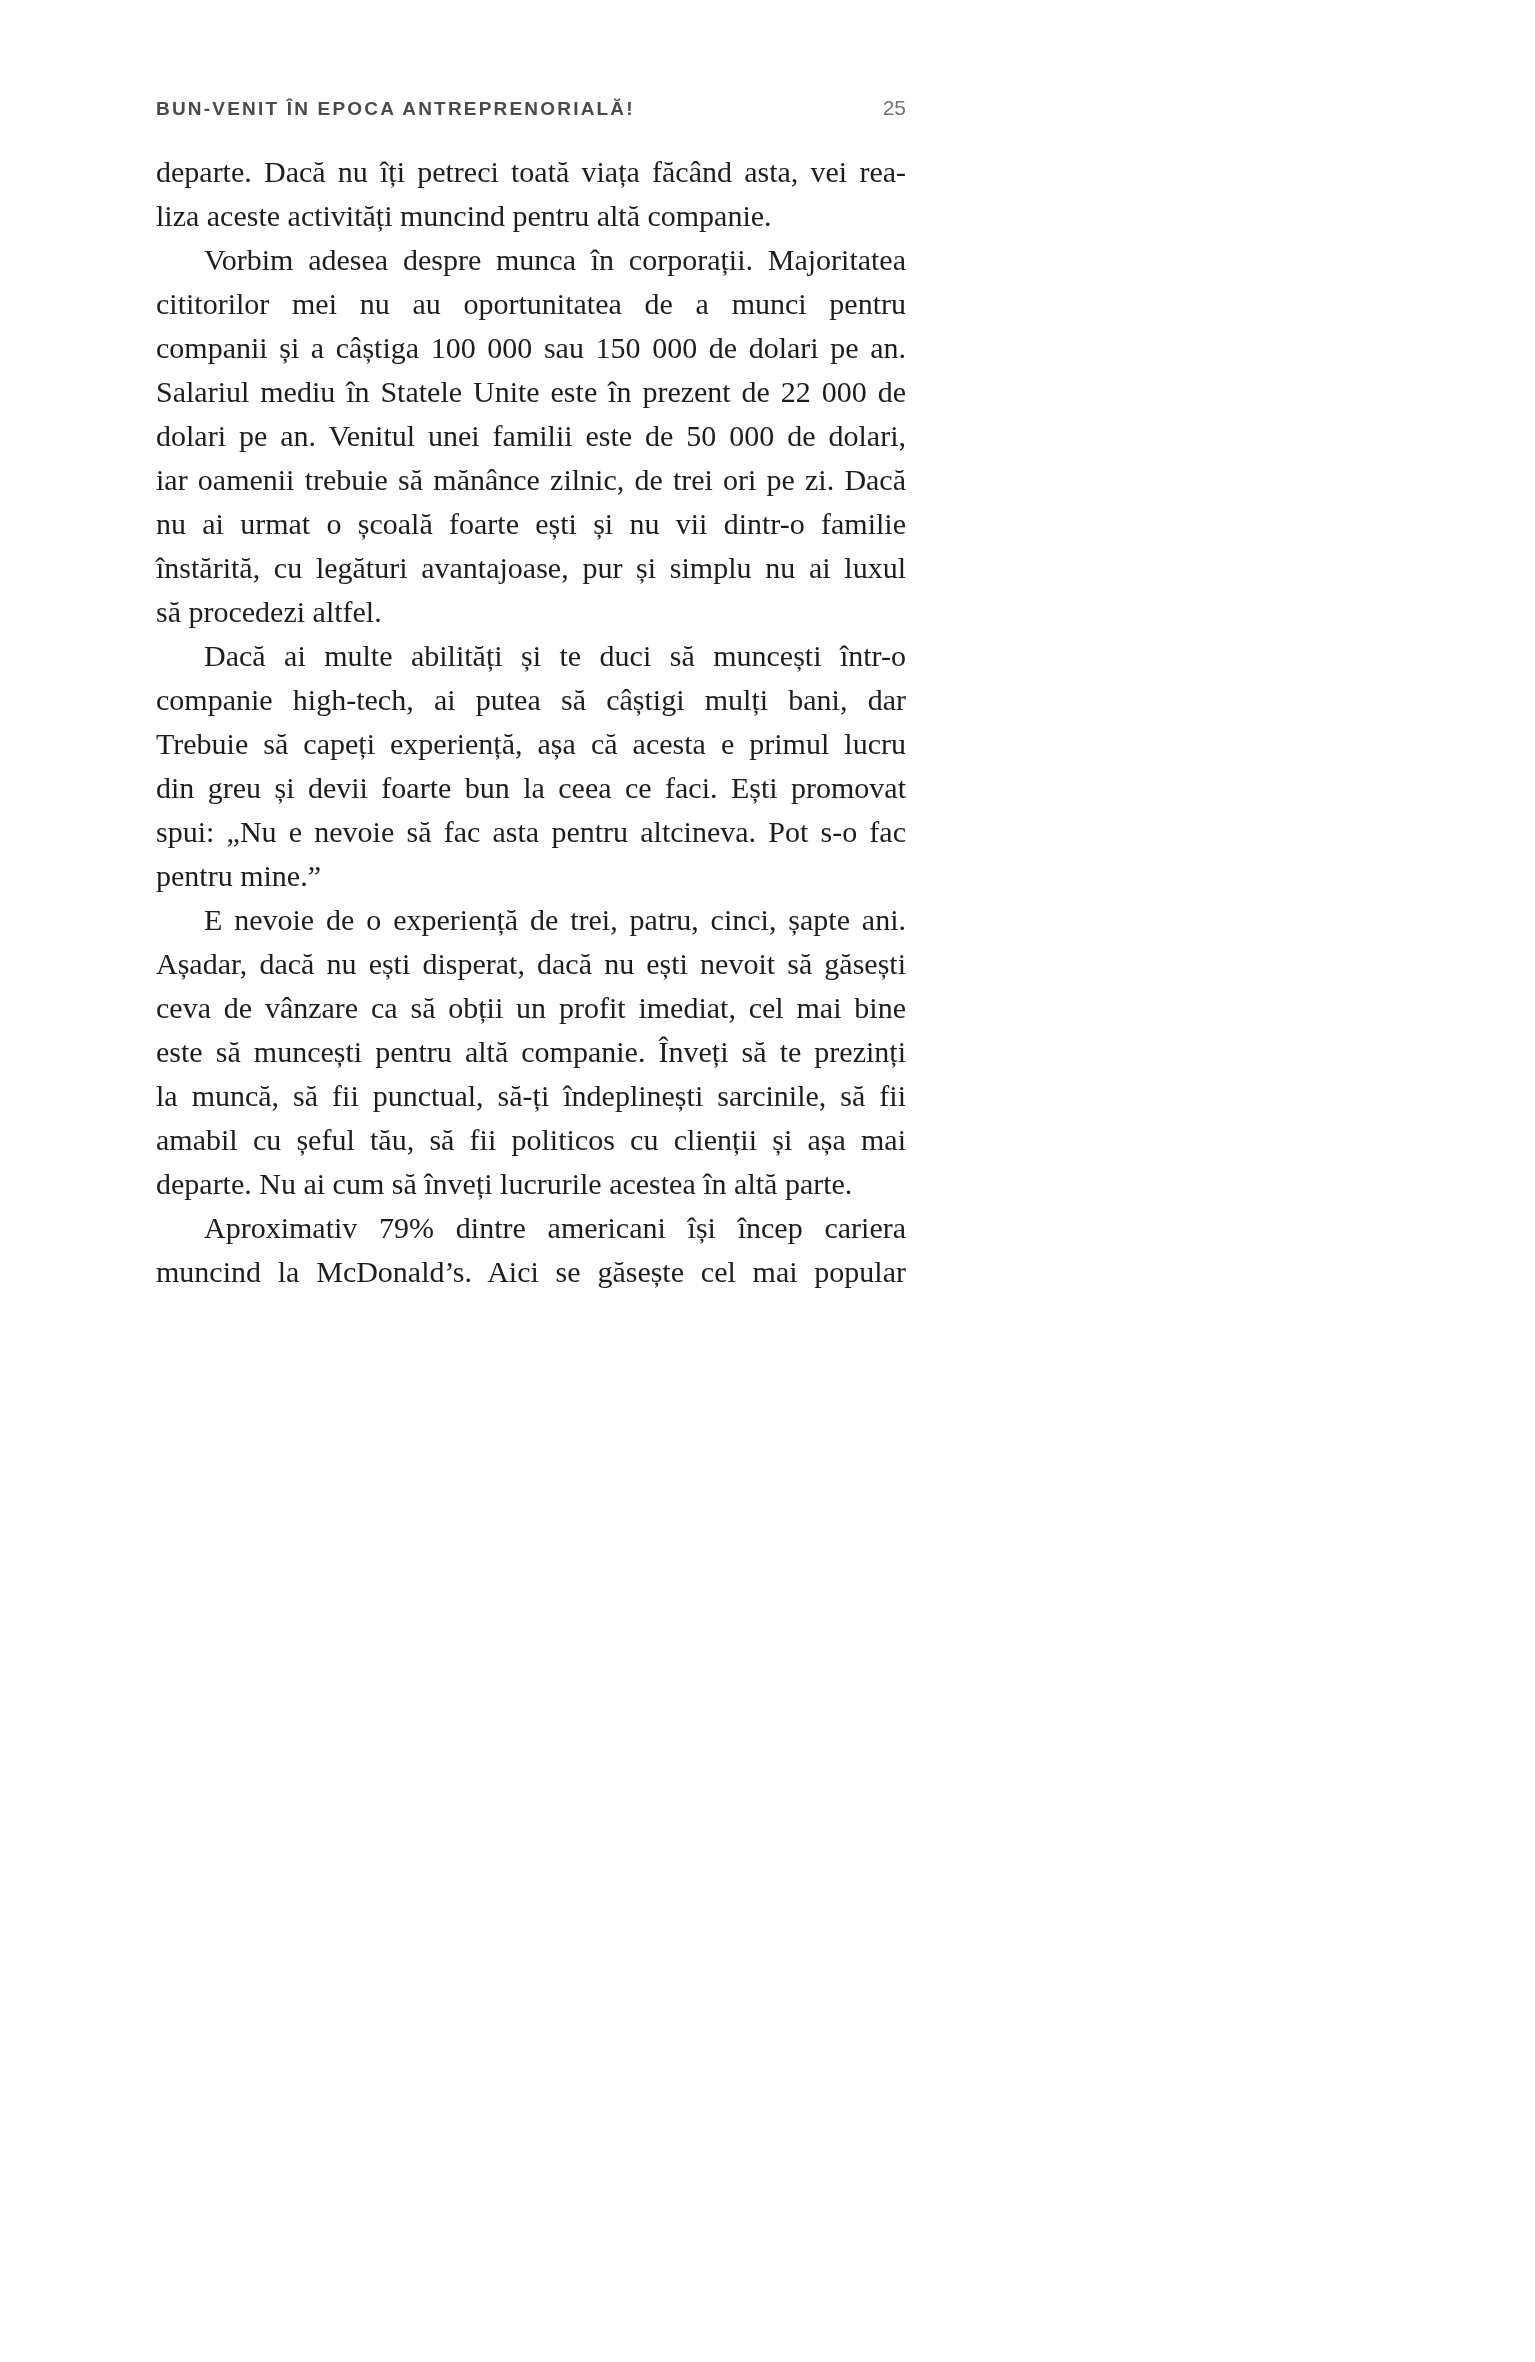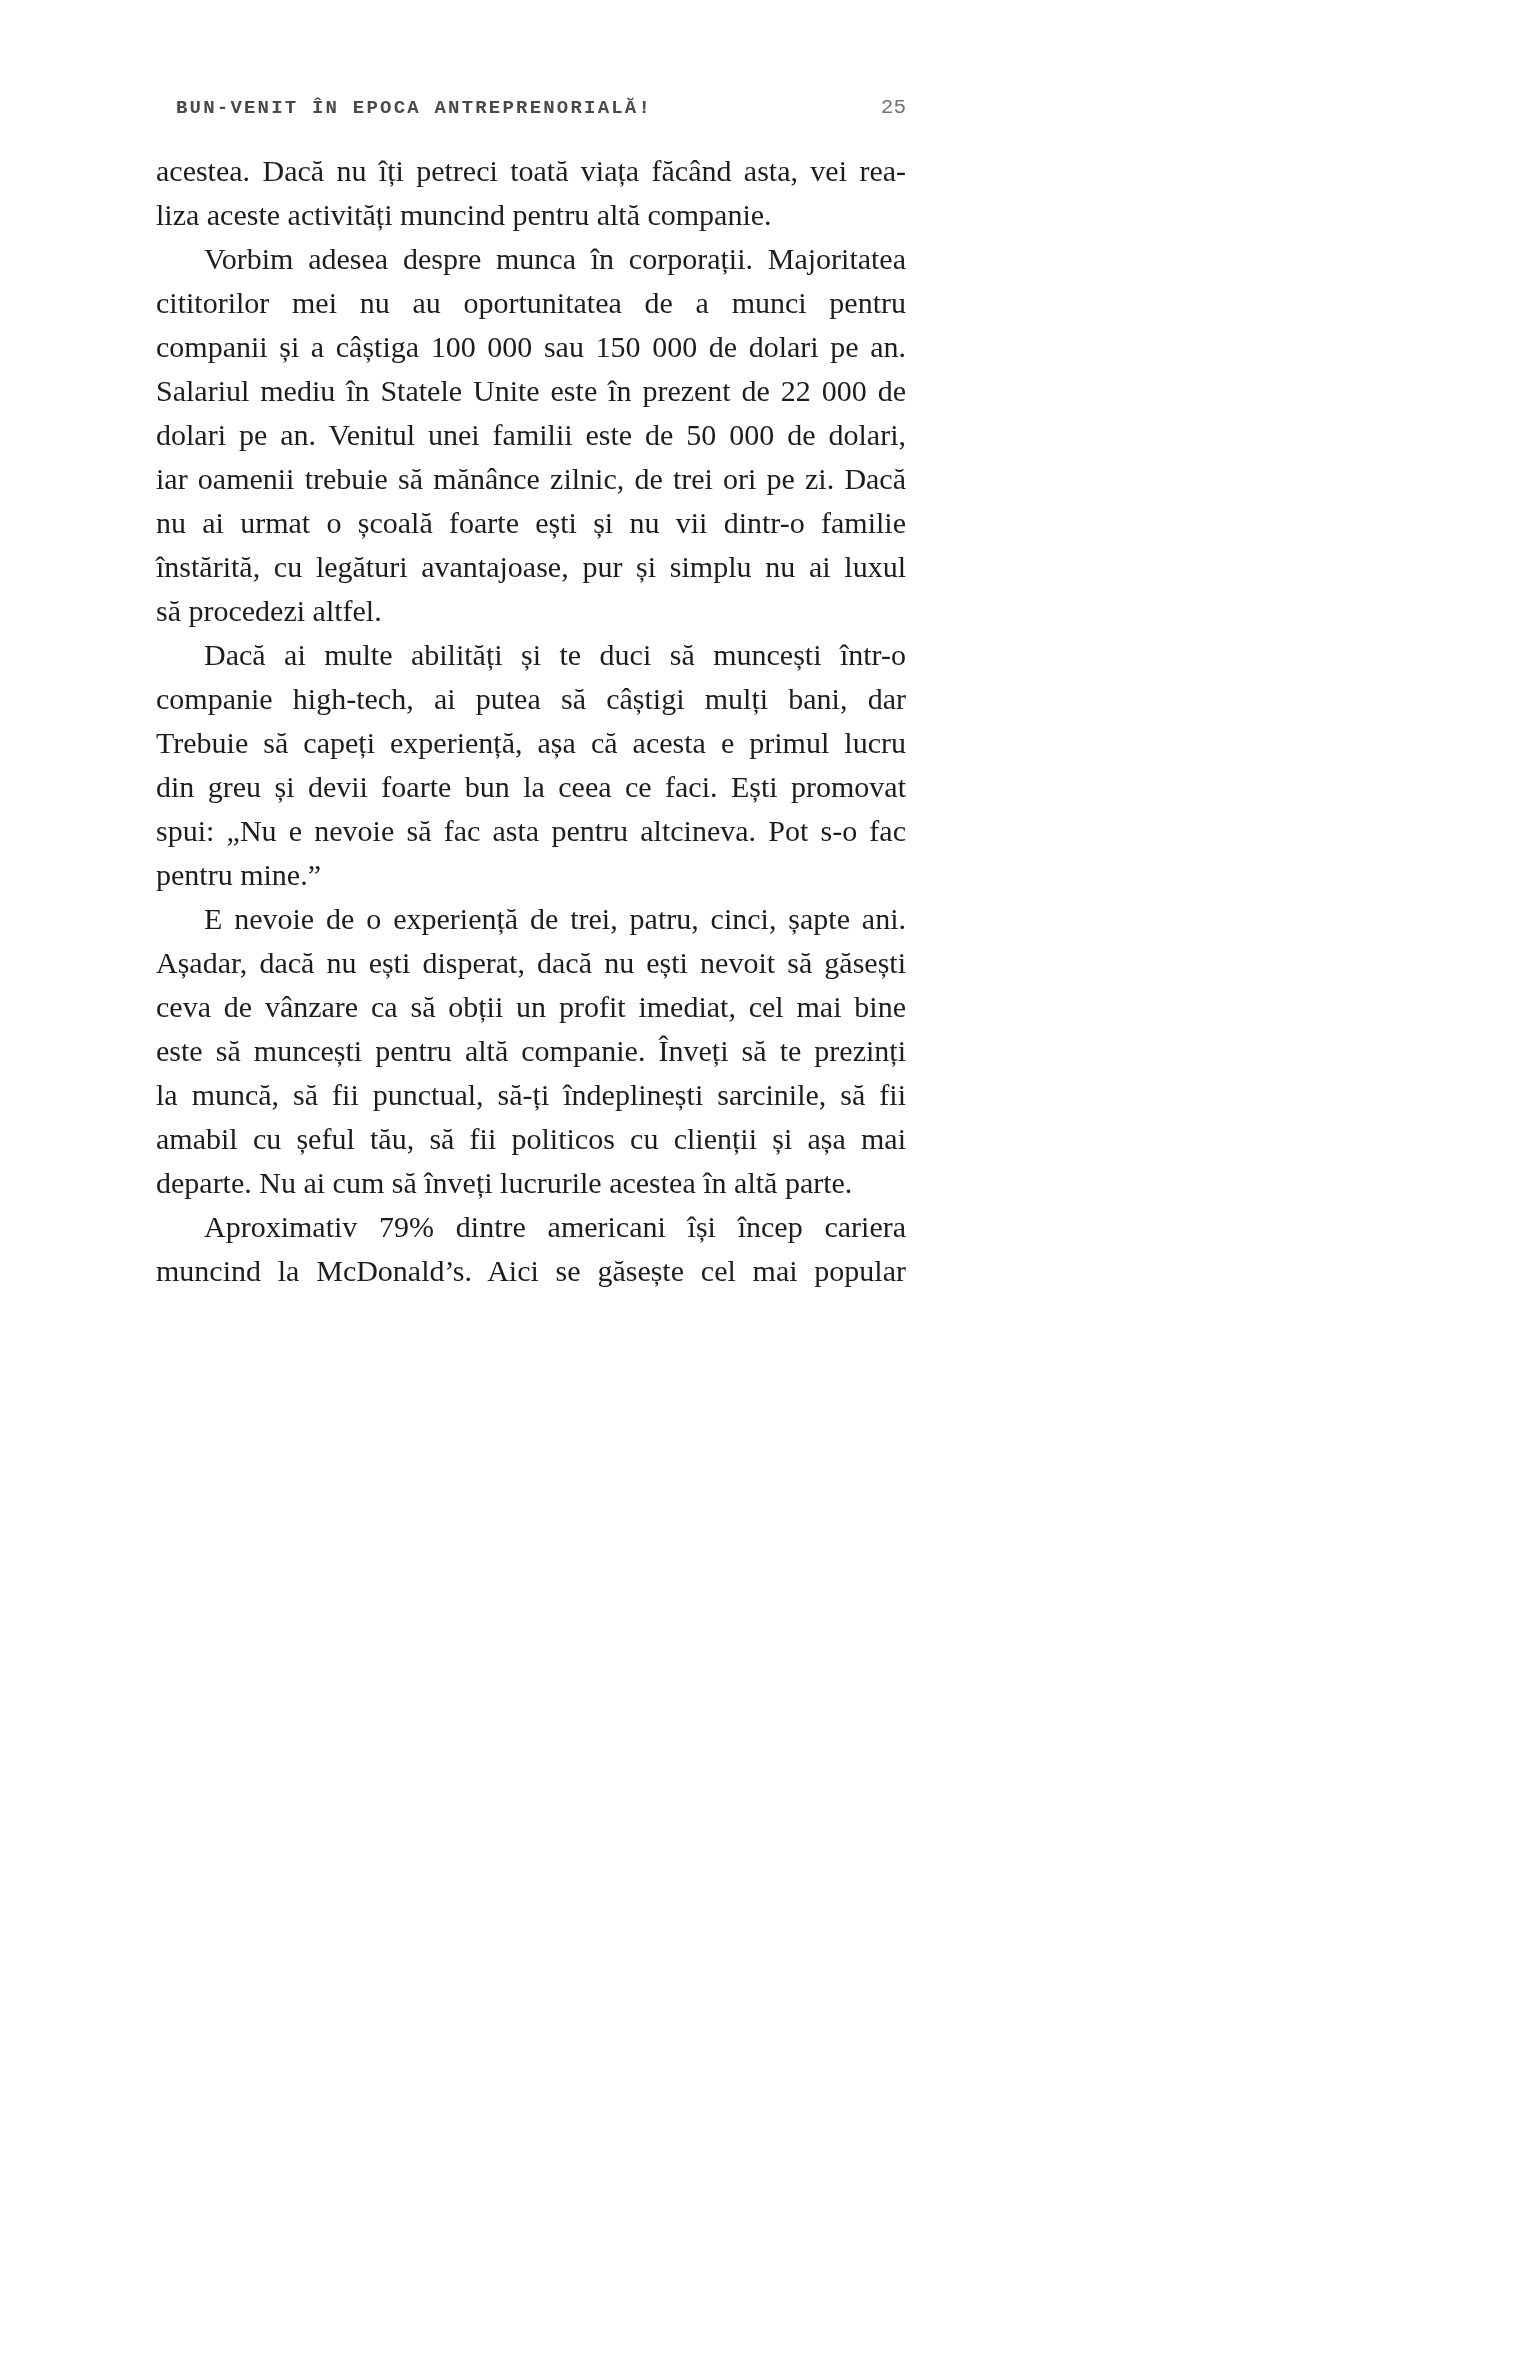--- a/index.html
+++ b/index.html
@@ -17,23 +17,22 @@
   .content {
     position: absolute;
     left: 156px;
     top: 96px;
     width: 750px;
   }
   .header {
     display: flex;
     justify-content: space-between;
     align-items: baseline;
-    font-family: Liberation Mono, monospace;
+    font-family: Liberation Sans, sans-serif;
     margin-bottom: 30px;
-    margin-left: 20px;
   }
   .running-title {
     font-size: 19px;
     font-weight: 700;
     letter-spacing: 2.2px;
     color: #4a4a4a;
   }
   .page-number {
     font-size: 21px;
     font-weight: 400;
@@ -68,21 +67,21 @@
 <body>
 
 <div class="page">
   <div class="content">
     <div class="header">
       <span class="running-title">BUN-VENIT ÎN EPOCA ANTREPRENORIALĂ!</span>
       <span class="page-number">25</span>
     </div>
     <div class="text-block">
         <div class="para">
-          <div class="line">acestea. Dacă nu îți petreci toată viața făcând asta, vei rea-</div>
+          <div class="line">departe. Dacă nu îți petreci toată viața făcând asta, vei rea-</div>
           <div class="line">liza aceste activități muncind pentru altă companie.</div>
         </div>
         <div class="para indent">
           <div class="line">Vorbim adesea despre munca în corporații. Majoritatea</div>
           <div class="line">cititorilor mei nu au oportunitatea de a munci pentru</div>
           <div class="line">companii și a câștiga 100&nbsp;000 sau 150&nbsp;000 de dolari pe an.</div>
           <div class="line">Salariul mediu în Statele Unite este în prezent de 22&nbsp;000 de</div>
           <div class="line">dolari pe an. Venitul unei familii este de 50&nbsp;000 de dolari,</div>
           <div class="line">iar oamenii trebuie să mănânce zilnic, de trei ori pe zi. Dacă</div>
           <div class="line">nu ai urmat o școală foarte ești și nu vii dintr-o familie</div>

